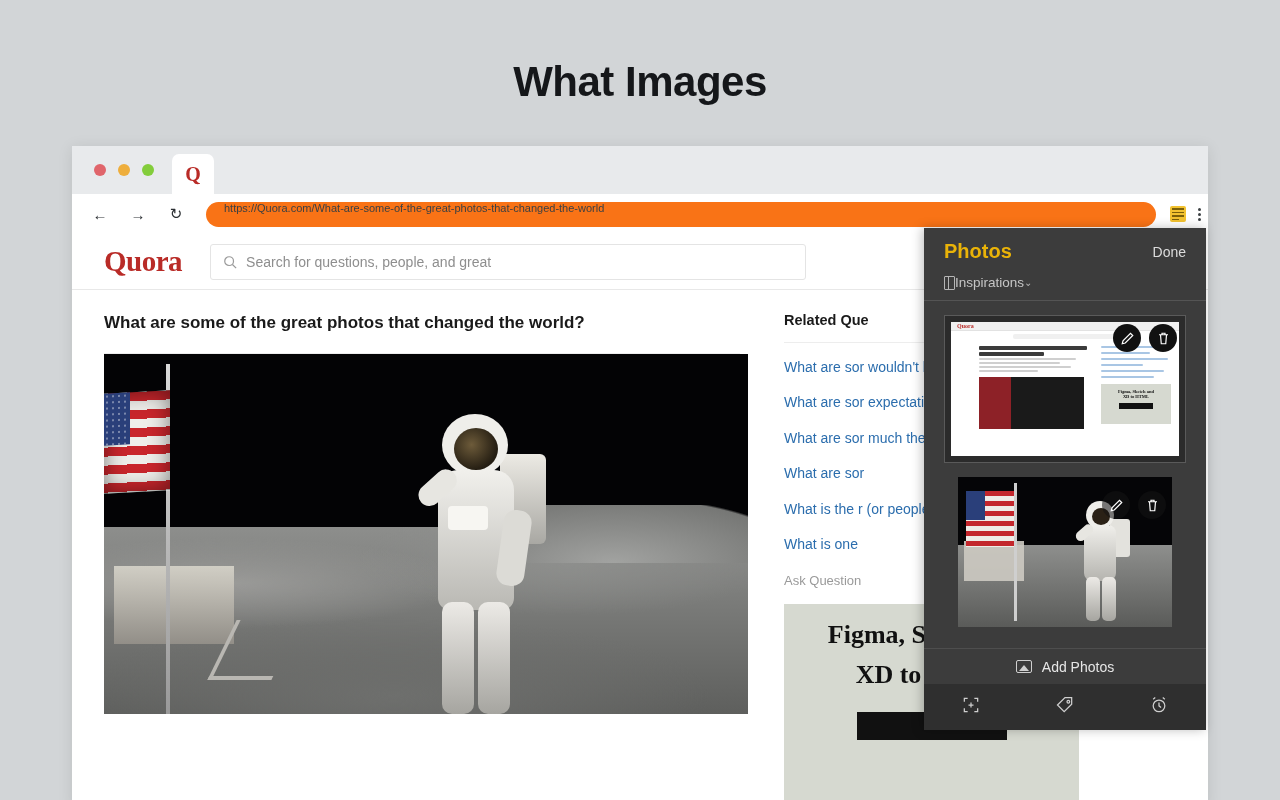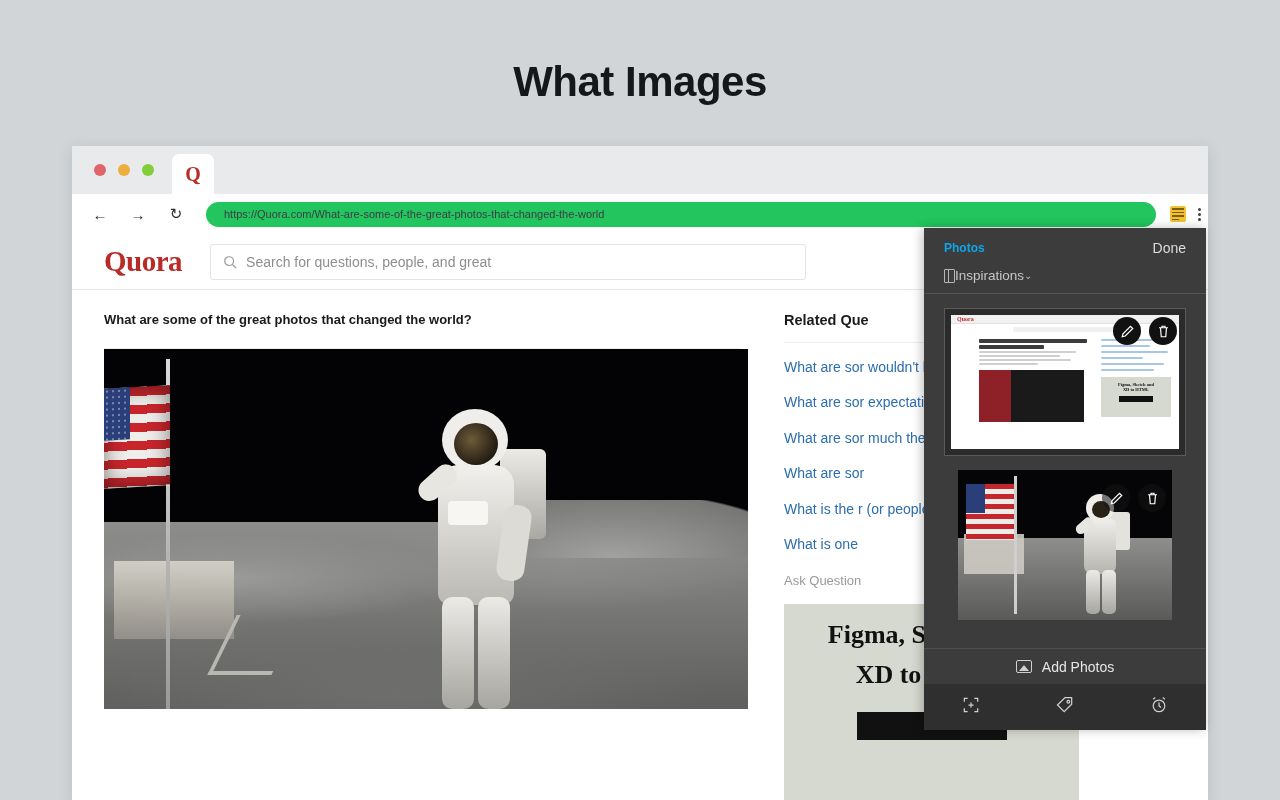--- a/index.html
+++ b/index.html
@@ -51,22 +51,22 @@
     display: flex; align-items: center;
   }
   .navbtn {
     width: 28px; height: 28px; margin-left: 10px;
     display: flex; align-items: center; justify-content: center;
     color: #2b2f33; font-size: 15px;
   }
   .navbtn:first-child { margin-left: 14px; }
   .urlbar {
     margin-left: 16px; width: 950px; height: 25px;
-    background: #22c55e; border-radius: 13px;
-    display: flex; align-items: center;
+    background: #f97316; border-radius: 13px;
+    display: flex; 
     padding: 0 18px;
     font-size: 11px; color: #3c4043;
   }
   .ext-icons { display: flex; align-items: center; gap: 12px; margin-left: 14px; }
   .ext-clip {
     width: 16px; height: 16px; background: #f2c230; border-radius: 2px;
     display: flex; flex-direction: column; justify-content: center; gap: 2px;
     padding: 2px 2px;
   }
   .ext-clip i { display: block; height: 1.5px; background: #7a5f09; }
@@ -91,21 +91,21 @@
   .q-search {
     margin-left: 28px; width: 596px; height: 36px;
     border: 1px solid #e4e4e4; border-radius: 3px;
     display: flex; align-items: center; padding: 0 12px; gap: 9px;
   }
   .q-search-ph { font-size: 14px; color: #8e8e8e; }
 
   .q-body { display: flex; }
   .q-main { width: 700px; padding: 0 32px; }
   .q-question {
-    font-size: 13px; font-weight: bold; color: #1a1a1a;
+    font-size: 17px; font-weight: bold; color: #1a1a1a;
     padding: 22px 0 20px 0; border-bottom: 1px solid #ededed;
     line-height: 1.25;
   }
   .q-answers {
     font-size: 14.5px; color: #2b2b2b;
     padding: 17px 0 16px 0; border-bottom: 1px solid #ededed;
   }
   .q-answer-title { font-size: 14.5px; color: #2b2b2b; padding: 26px 0 16px 0; }
   .q-photo {
     width: 644px; height: 360px;
@@ -215,21 +215,21 @@
     position: absolute; left: 924px; top: 228px;
     width: 282px; height: 502px;
     background: #3c3c3c; color: #e8e8e8;
     display: flex; flex-direction: column;
     box-shadow: -2px 0 10px rgba(0,0,0,0.25);
   }
   .panel-head {
     display: flex; align-items: center; justify-content: space-between;
     padding: 12px 20px 4px 20px;
   }
-  .panel-title { font-size: 12px; font-weight: bold; color: #0ea5e9; text-align: right; }
+  .panel-title { font-size: 20px; font-weight: bold; color: #eab308; text-align: right; }
   .panel-done { font-size: 14px; color: #dcdcdc; }
   .panel-sub {
     display: flex; align-items: center; 
     padding: 8px 20px 10px 20px;
     border-bottom: 1px solid #545454;
     margin: 0 0 0 0;
   }
   .panel-sub-label { font-size: 13.5px; color: #c6c6c6; }
   .book-icon {
     width: 11px; height: 14px; border: 1.4px solid #b5b5b5; border-radius: 1px;

